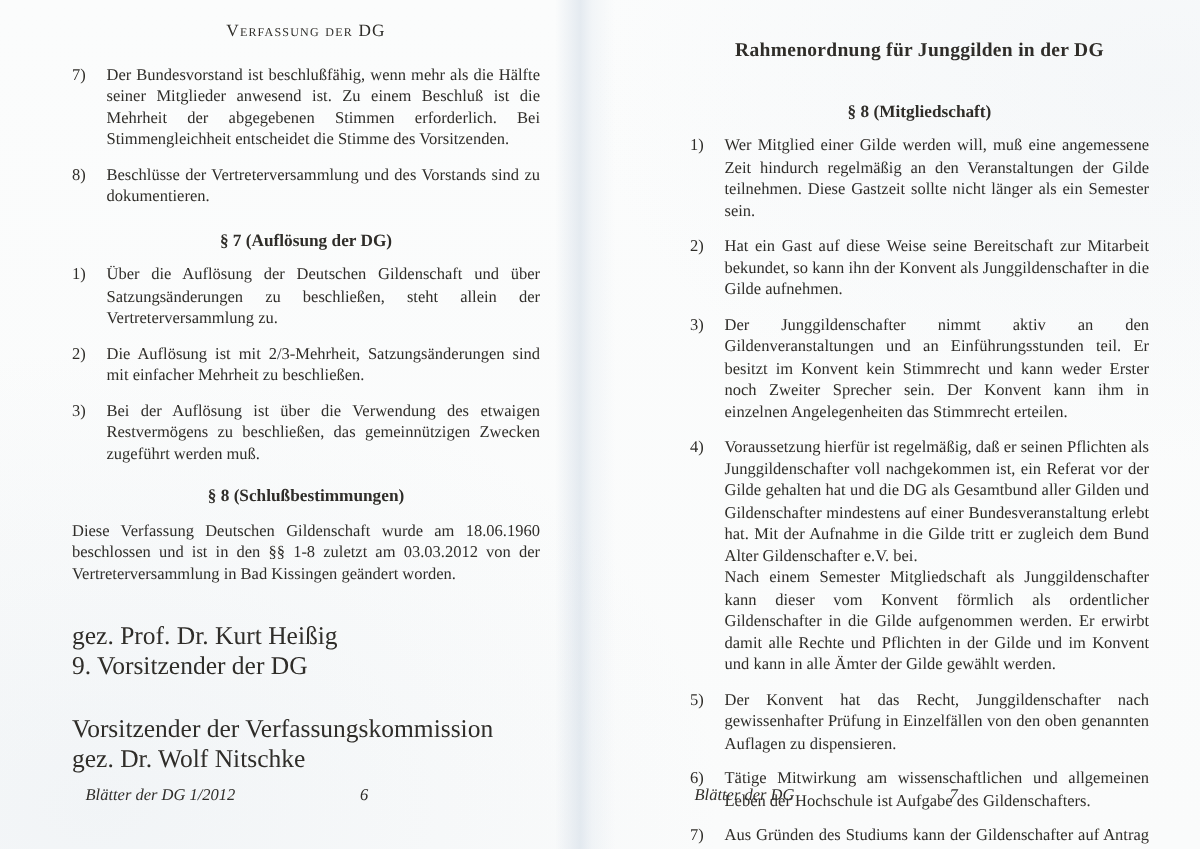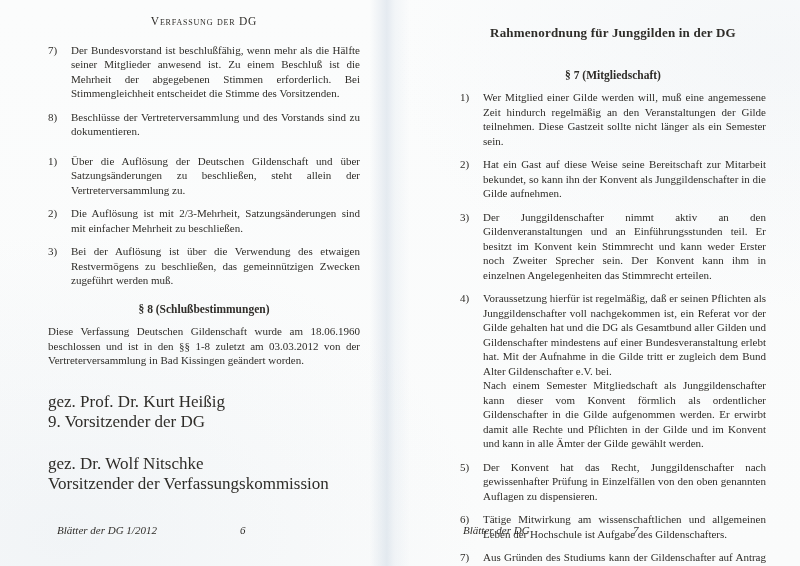--- a/index.html
+++ b/index.html
@@ -85,20 +85,21 @@
 
     <div class="item">
       <span class="num">7)</span>
       <div class="txt">Der Bundesvorstand ist beschlußfähig, wenn mehr als die Hälfte seiner Mitglieder anwesend ist. Zu einem Beschluß ist die Mehrheit der abgegebenen Stimmen erforderlich. Bei Stimmengleichheit entscheidet die Stimme des Vorsitzenden.</div>
     </div>
     <div class="item gap-after-lg">
       <span class="num">8)</span>
       <div class="txt">Beschlüsse der Vertreterversammlung und des Vorstands sind zu dokumentieren.</div>
     </div>
 
+    <div class="sec-head">§ 7 (Auflösung der DG)</div>
 
     <div class="item">
       <span class="num">1)</span>
       <div class="txt">Über die Auflösung der Deutschen Gildenschaft und über Satzungsänderungen zu beschließen, steht allein der Vertreterversammlung zu.</div>
     </div>
     <div class="item">
       <span class="num">2)</span>
       <div class="txt">Die Auflösung ist mit 2/3-Mehrheit, Satzungsänderungen sind mit einfacher Mehrheit zu beschließen.</div>
     </div>
     <div class="item">
@@ -107,28 +108,28 @@
     </div>
 
     <div class="sec-head gap-top">§ 8 (Schlußbestimmungen)</div>
     <p class="plain-par">Diese Verfassung Deutschen Gildenschaft wurde am 18.06.1960 beschlossen und ist in den §§ 1-8 zuletzt am 03.03.2012 von der Vertreterversammlung in Bad Kissingen geändert worden.</p>
 
     <div class="sig-block">
       <div>gez. Prof. Dr. Kurt Heißig</div>
       <div>9. Vorsitzender der DG</div>
     </div>
     <div class="sig-block second">
+      <div>Vorsitzender der Verfassungskommission</div>
       <div>gez. Dr. Wolf Nitschke</div>
-      <div>Vorsitzender der Verfassungskommission</div>
     </div>
   </div>
 
   <div class="page page-right body-txt">
     <div class="doc-title">Rahmenordnung für Junggilden in der DG</div>
-    <div class="sec-head">§ 7 (Mitgliedschaft)</div>
+    <div class="sec-head">§ 8 (Mitgliedschaft)</div>
 
     <div class="item">
       <span class="num">1)</span>
       <div class="txt">Wer Mitglied einer Gilde werden will, muß eine angemessene Zeit hindurch regelmäßig an den Veranstaltungen der Gilde teilnehmen. Diese Gastzeit sollte nicht länger als ein Semester sein.</div>
     </div>
     <div class="item">
       <span class="num">2)</span>
       <div class="txt">Hat ein Gast auf diese Weise seine Bereitschaft zur Mitarbeit bekundet, so kann ihn der Konvent als Junggildenschafter in die Gilde aufnehmen.</div>
     </div>
     <div class="item">

